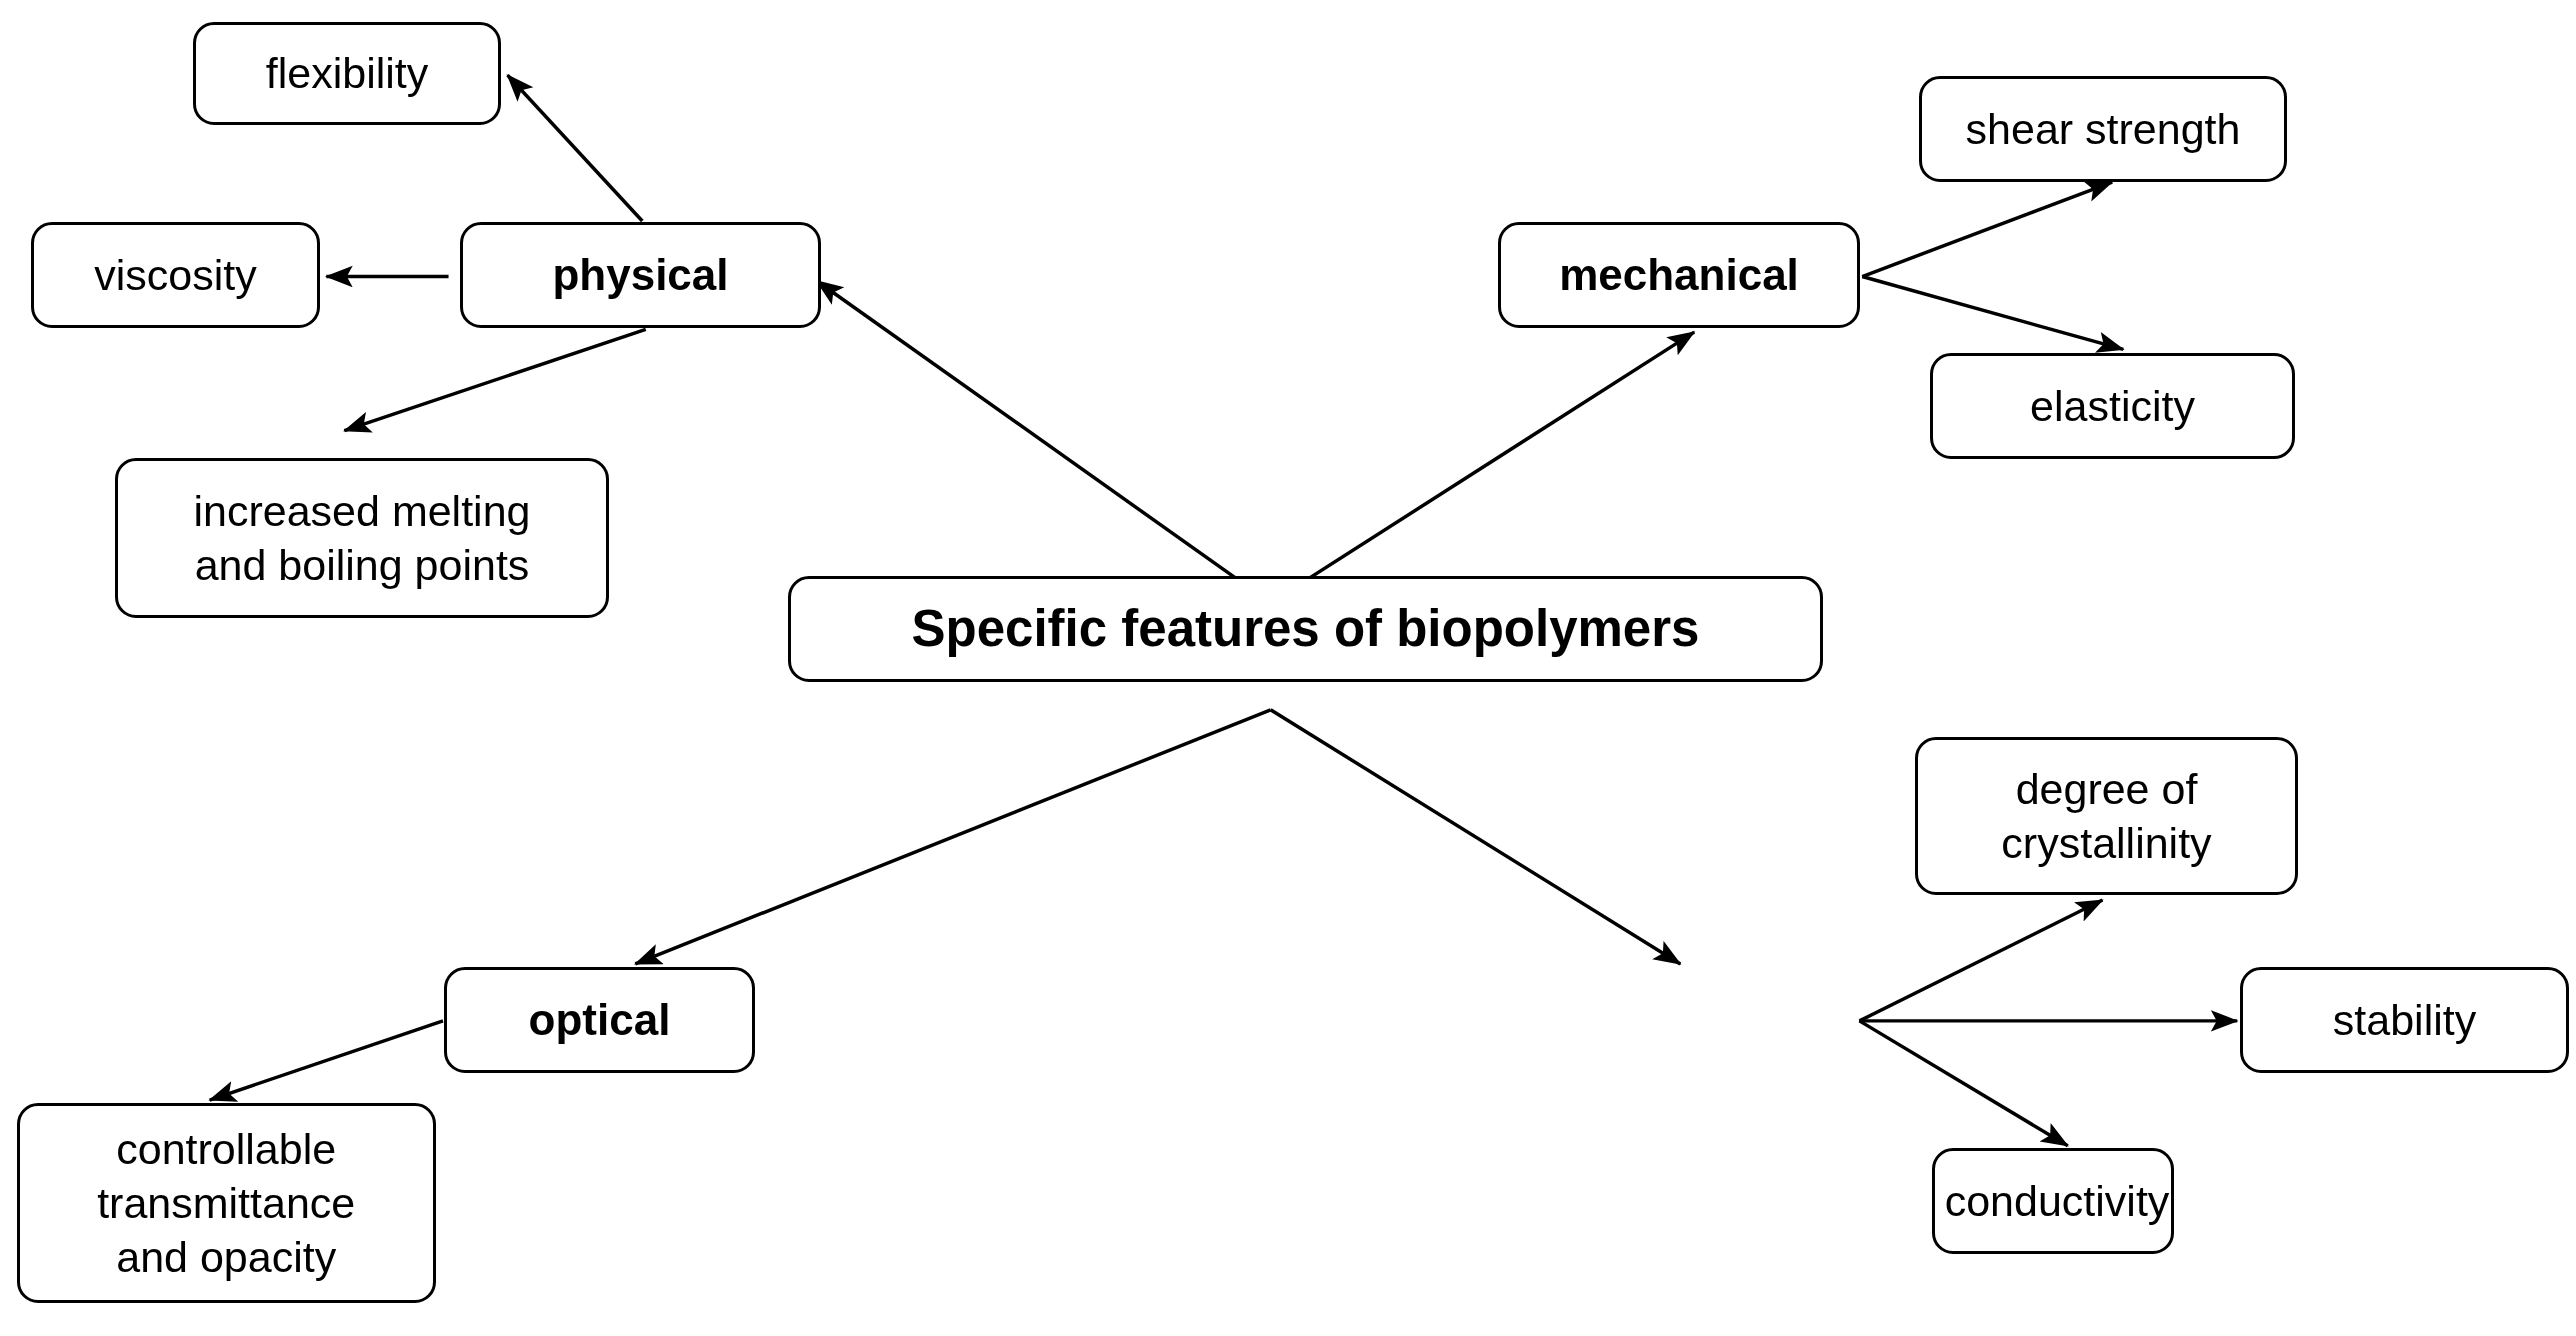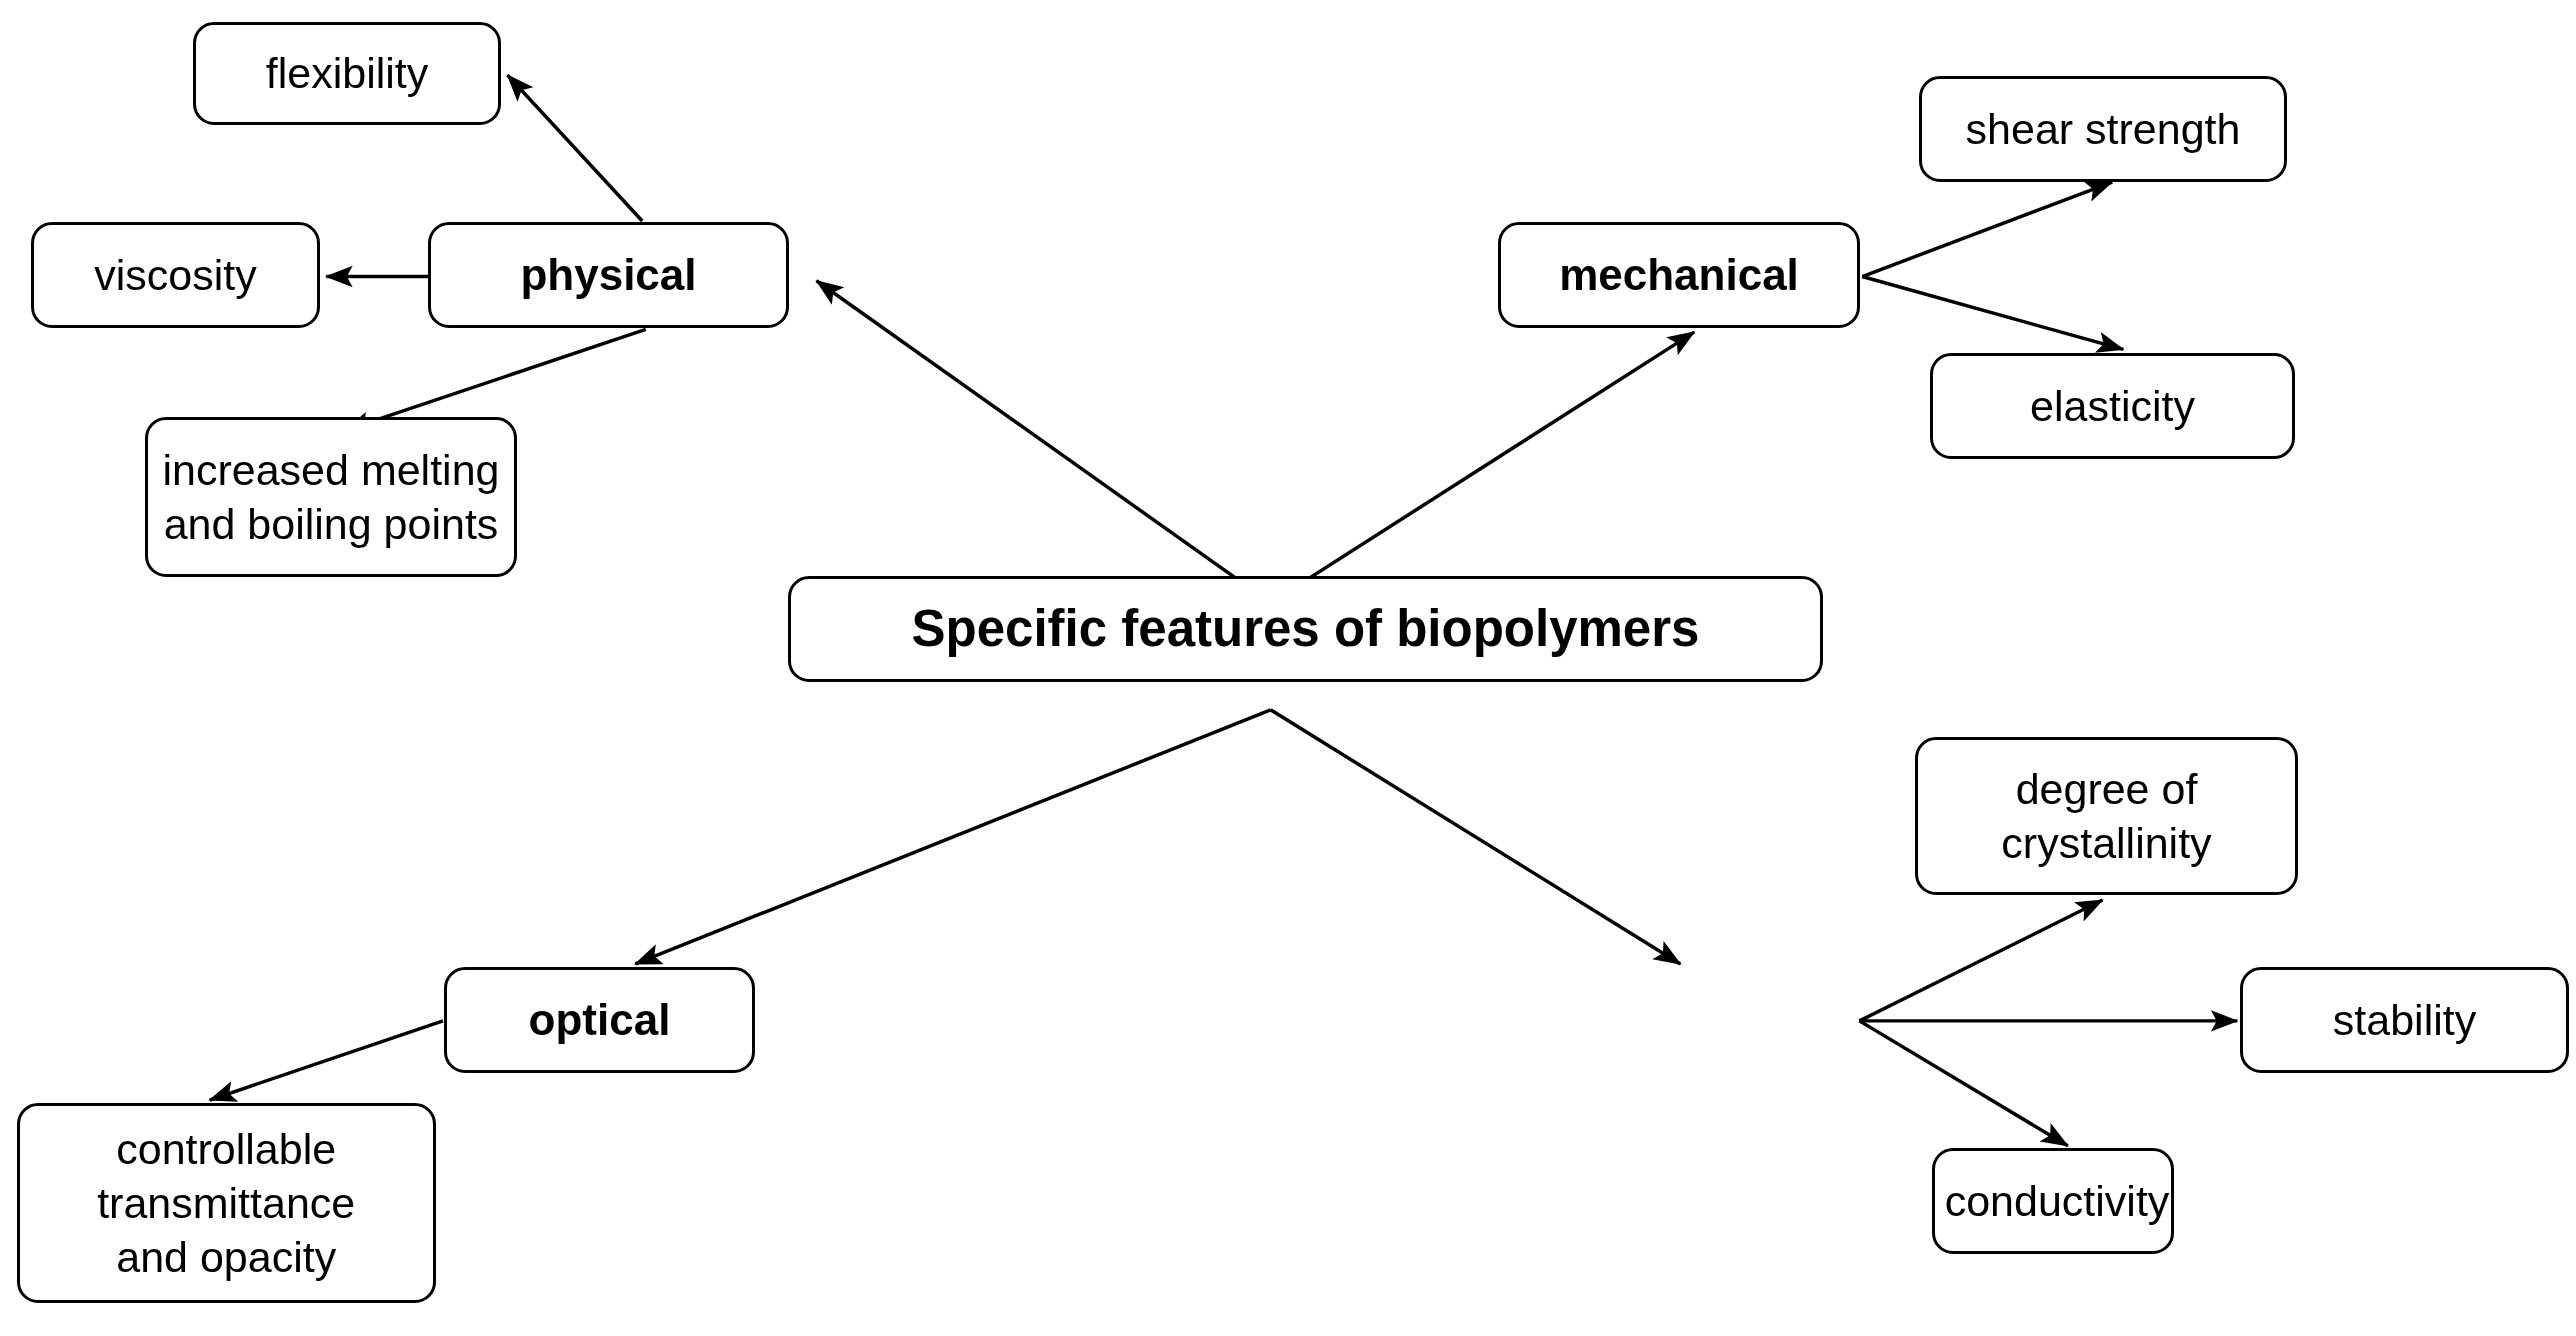--- a/index.html
+++ b/index.html
@@ -76,30 +76,30 @@
 
     <line x1="2678" y1="1470" x2="3028" y2="1296" stroke="#000000" stroke-width="5" marker-end="url(#arrowhead)"></line>
     <line x1="2678" y1="1470" x2="3222" y2="1470" stroke="#000000" stroke-width="5" marker-end="url(#arrowhead)"></line>
     <line x1="2678" y1="1470" x2="2978" y2="1650" stroke="#000000" stroke-width="5" marker-end="url(#arrowhead)"></line>
   </svg>
 
   <div class="node n-root" style="left:788px; top:576px; width:1035px; height:106px;">
     <span class="label">Specific features of biopolymers</span>
   </div>
 
-  <div class="node n-branch" style="left:428px; top:222px; width:361px; height:106px;">
+  <div class="node n-branch" style="left:460px; top:222px; width:361px; height:106px;">
     <span class="label">physical</span>
   </div>
   <div class="node n-leaf" style="left:193px; top:22px; width:308px; height:103px;">
     <span class="label">flexibility</span>
   </div>
   <div class="node n-leaf" style="left:31px; top:222px; width:289px; height:106px;">
     <span class="label">viscosity</span>
   </div>
-  <div class="node n-leaf" style="left:115px; top:417px; width:372px; height:160px;margin-left:30px;">
+  <div class="node n-leaf" style="left:115px; top:458px; width:494px; height:160px;">
     <span class="label">increased melting
 and boiling points</span>
   </div>
 
   <div class="node n-branch" style="left:1498px; top:222px; width:362px; height:106px;">
     <span class="label">mechanical</span>
   </div>
   <div class="node n-leaf" style="left:1919px; top:76px; width:368px; height:106px;">
     <span class="label">shear strength</span>
   </div>

